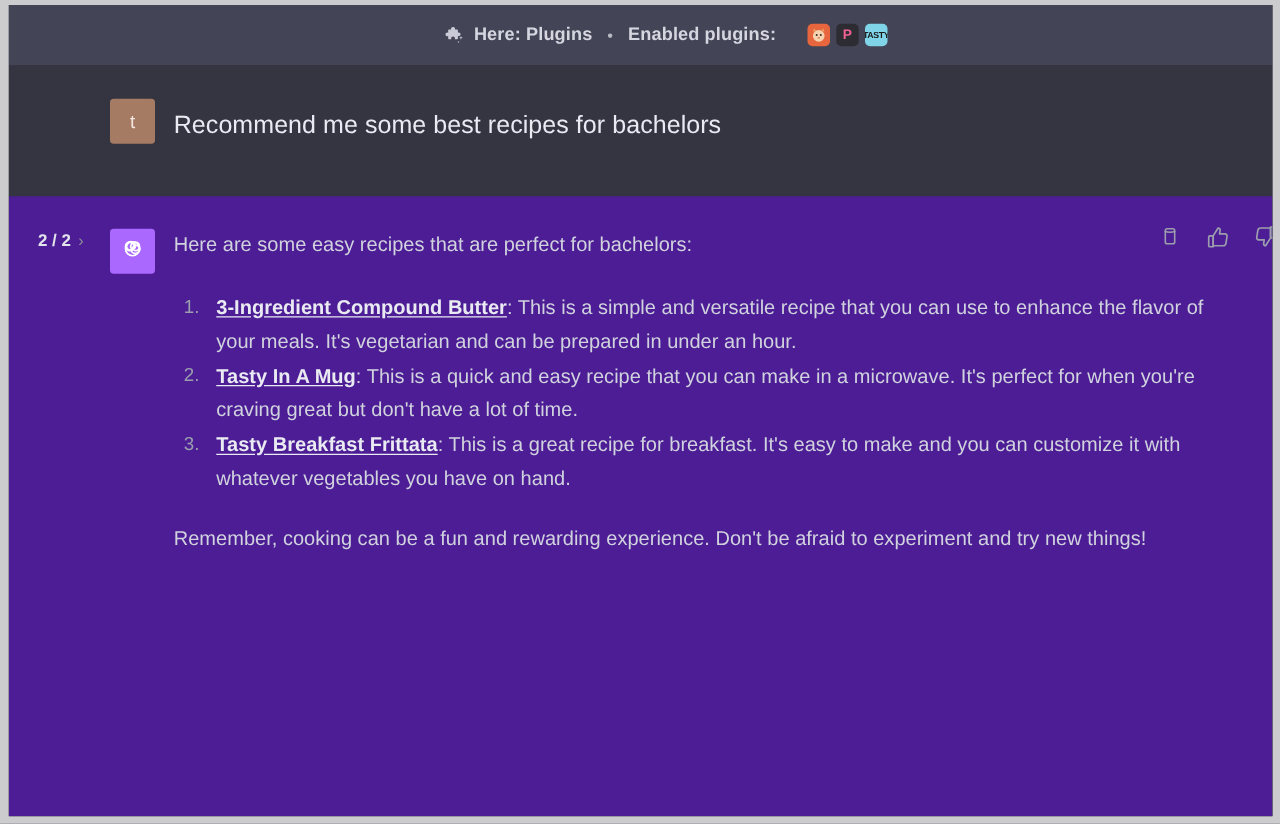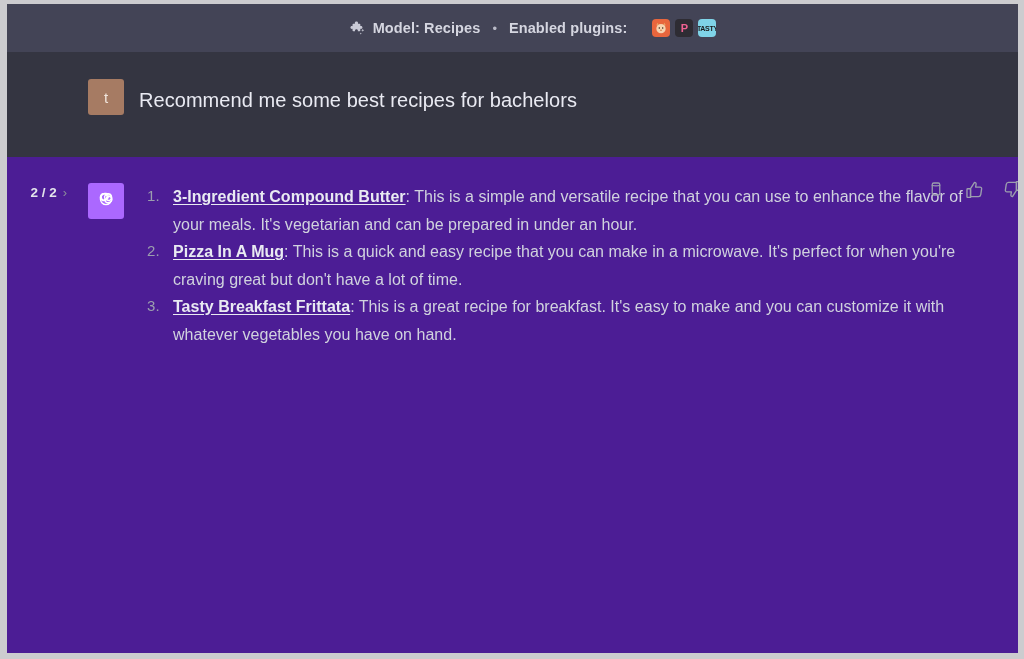--- a/index.html
+++ b/index.html
@@ -240,21 +240,21 @@
 
   <div class="topbar">
     <div class="topbar-inner">
       <span class="puzzle-icon">
         <svg width="17" height="17" viewBox="0 0 24 24" fill="currentColor" aria-hidden="true">
           <path d="M10.3 2.2c-1.2 0-2.1.9-2.1 2.1 0 .3.1.6.2.9H6.1c-.6 0-1.1.5-1.1 1.1v2.4c-.3-.1-.6-.2-.9-.2-1.2 0-2.1.9-2.1 2.1s.9 2.1 2.1 2.1c.3 0 .6-.1.9-.2v2.4c0 .6.5 1.1 1.1 1.1h2.5c-.1-.3-.2-.6-.2-.9 0-1.2.9-2.1 2.1-2.1s2.1.9 2.1 2.1c0 .3-.1.6-.2.9h2.5c.6 0 1.1-.5 1.1-1.1v-2.5c.3.1.6.2.9.2 1.2 0 2.1-.9 2.1-2.1s-.9-2.1-2.1-2.1c-.3 0-.6.1-.9.2V6.3c0-.6-.5-1.1-1.1-1.1h-2.3c.1-.3.2-.6.2-.9 0-1.2-.9-2.1-2.1-2.1z"></path>
           <path d="M19.4 16.6l.6-1.5 1.5-.6-1.5-.6-.6-1.5-.6 1.5-1.5.6 1.5.6z" opacity=".95"></path>
           <path d="M16.6 20.6l.4-1 1-.4-1-.4-.4-1-.4 1-1 .4 1 .4z" opacity=".95"></path>
         </svg>
       </span>
-      <span class="topbar-label">Model: Recipes</span>
+      <span class="topbar-label">Here: Plugins</span>
       <span class="topbar-dot">•</span>
       <span class="topbar-enabled">Enabled plugins:</span>
       <span class="plugin-badges">
         <span class="plugin-badge pb-speak">
           <svg width="16" height="16" viewBox="0 0 24 24" aria-hidden="true">
             <circle cx="12" cy="13" r="7" fill="#f6d3b0"></circle>
             <path d="M5 8l1.5-4L9 7zM19 8l-1.5-4L15 7z" fill="#e8a060"></path>
             <circle cx="9.5" cy="12" r="1.2" fill="#3a2a20"></circle>
             <circle cx="14.5" cy="12" r="1.2" fill="#3a2a20"></circle>
             <ellipse cx="12" cy="15.4" rx="1.6" ry="1.1" fill="#d98a55"></ellipse>
@@ -295,33 +295,35 @@
             <circle cx="12" cy="12" r="5.6"></circle>
           </svg>
         </span>
       </div>
     </div>
 
     <div class="msg-body">
 
 
       <div class="prose">
+        <p class="intro">Here are some easy recipes that are perfect for bachelors:</p>
 
         <ol>
           <li>
             <a class="recipe-link" href="#">3-Ingredient Compound Butter</a><span>: This is a simple and versatile recipe that you can use to enhance the flavor of your meals. It's vegetarian and can be prepared in under an hour.</span>
           </li>
           <li>
-            <a class="recipe-link" href="#">Pizza In A Mug</a><span>: This is a quick and easy recipe that you can make in a microwave. It's perfect for when you're craving great but don't have a lot of time.</span>
+            <a class="recipe-link" href="#">Tasty In A Mug</a><span>: This is a quick and easy recipe that you can make in a microwave. It's perfect for when you're craving great but don't have a lot of time.</span>
           </li>
           <li>
             <a class="recipe-link" href="#">Tasty Breakfast Frittata</a><span>: This is a great recipe for breakfast. It's easy to make and you can customize it with whatever vegetables you have on hand.</span>
           </li>
         </ol>
 
+        <p>Remember, cooking can be a fun and rewarding experience. Don't be afraid to experiment and try new things!</p>
       </div>
     </div>
 
     <div class="actions">
       <span class="action-btn">
         <svg width="18" height="18" viewBox="0 0 24 24" fill="none" stroke="currentColor" stroke-width="1.7" stroke-linecap="round" stroke-linejoin="round" aria-hidden="true">
           <rect x="7" y="4" width="10" height="16" rx="2"></rect>
           <path d="M7 7c2.2 1 7.8 1 10 0"></path>
         </svg>
       </span>

